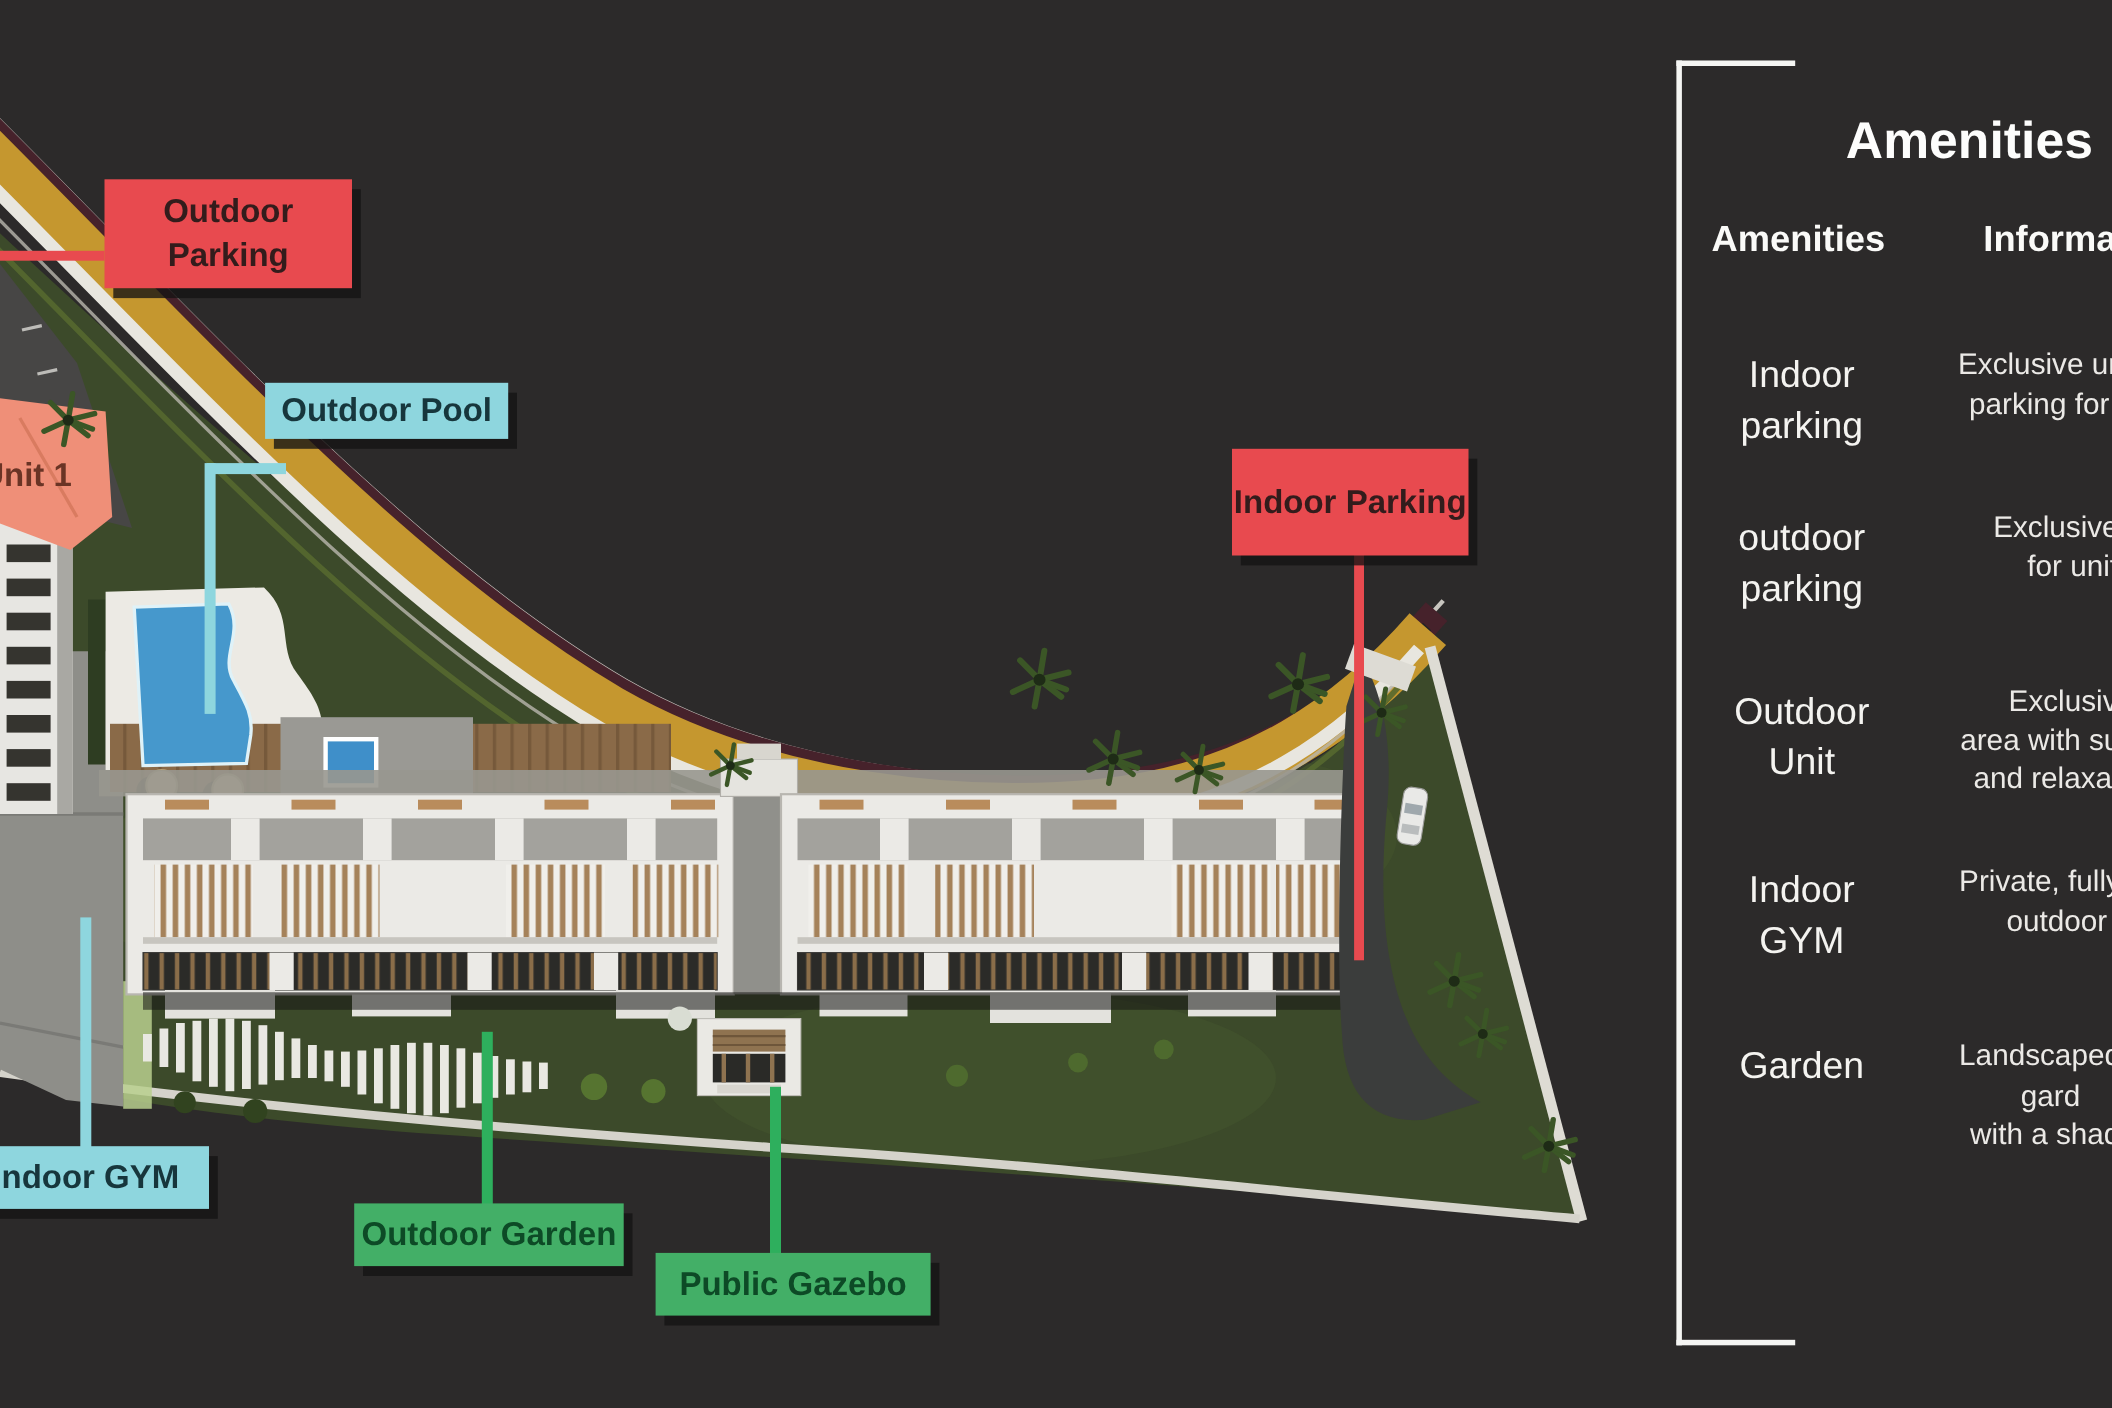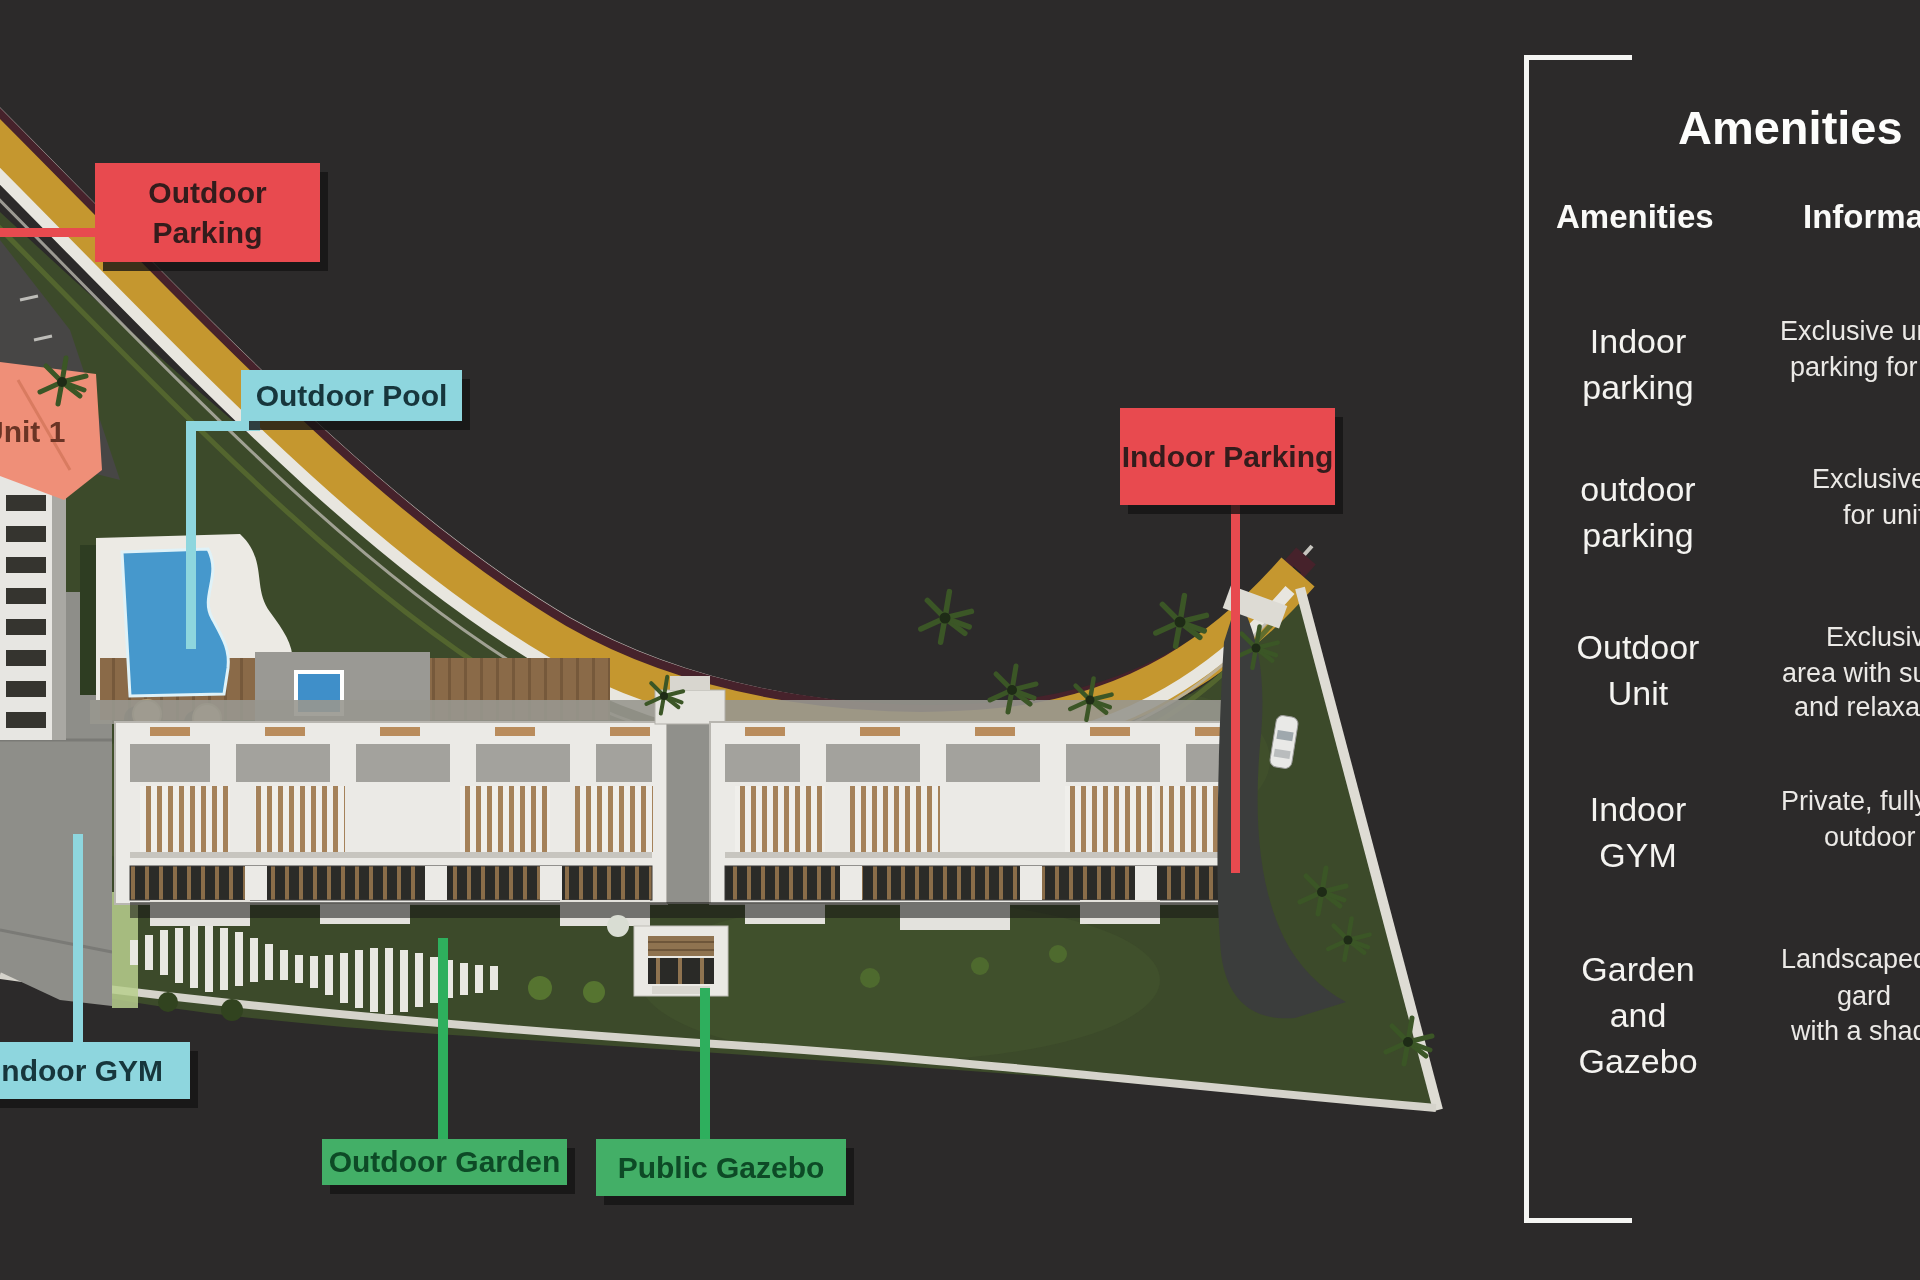--- a/index.html
+++ b/index.html
@@ -280,30 +280,30 @@
 <div class="leader cyan" style="left:186px;top:421px;width:10px;height:228px;"></div>
 <div class="leader red" style="left:1231px;top:503px;width:9px;height:370px;"></div>
 <div class="leader cyan" style="left:73px;top:834px;width:10px;height:210px;"></div>
 <div class="leader green" style="left:438px;top:938px;width:10px;height:203px;"></div>
 <div class="leader green" style="left:700px;top:988px;width:10px;height:153px;"></div>
 
 <div class="map-label red" style="left:95px;top:163px;width:225px;height:99px;">
   <span>Outdoor</span>
   <span>Parking</span>
 </div>
-<div class="map-label cyan" style="left:241px;top:370px;width:221px;height:51px;">
+<div class="map-label cyan" style="left:241px;top:348px;width:221px;height:51px;">
   <span>Outdoor Pool</span>
 </div>
 <div class="map-label red" style="left:1120px;top:408px;width:215px;height:97px;">
   <span>Indoor Parking</span>
 </div>
 <div class="map-label cyan" style="left:-34px;top:1042px;width:224px;height:57px;">
   <span>Indoor GYM</span>
 </div>
-<div class="map-label green" style="left:322px;top:1139px;width:245px;height:46px;">
+<div class="map-label green" style="left:322px;top:1094px;width:245px;height:57px;">
   <span>Outdoor Garden</span>
 </div>
 <div class="map-label green" style="left:596px;top:1139px;width:250px;height:57px;">
   <span>Public Gazebo</span>
 </div>
 
 <div class="bracket" style="left:1524px;top:55px;width:5px;height:1168px;"></div>
 <div class="bracket" style="left:1524px;top:55px;width:108px;height:5px;"></div>
 <div class="bracket" style="left:1524px;top:1218px;width:108px;height:5px;"></div>
 
@@ -336,17 +336,16 @@
 
 <div class="name-cell" style="top:786px;">
   <div>Indoor</div>
   <div>GYM</div>
 </div>
 <div class="info-line" style="left:1781px;top:786px;">Private, fully</div>
 <div class="info-line" style="left:1824px;top:822px;">outdoor</div>
 
 <div class="name-cell" style="top:946px;">
   <div>Garden</div>
-  <div>and Gazebo</div>
 </div>
 <div class="info-line" style="left:1781px;top:944px;">Landscaped</div>
 <div class="info-line" style="left:1837px;top:981px;">gard</div>
 <div class="info-line" style="left:1791px;top:1016px;">with a shad</div>
 
 </body></html>

